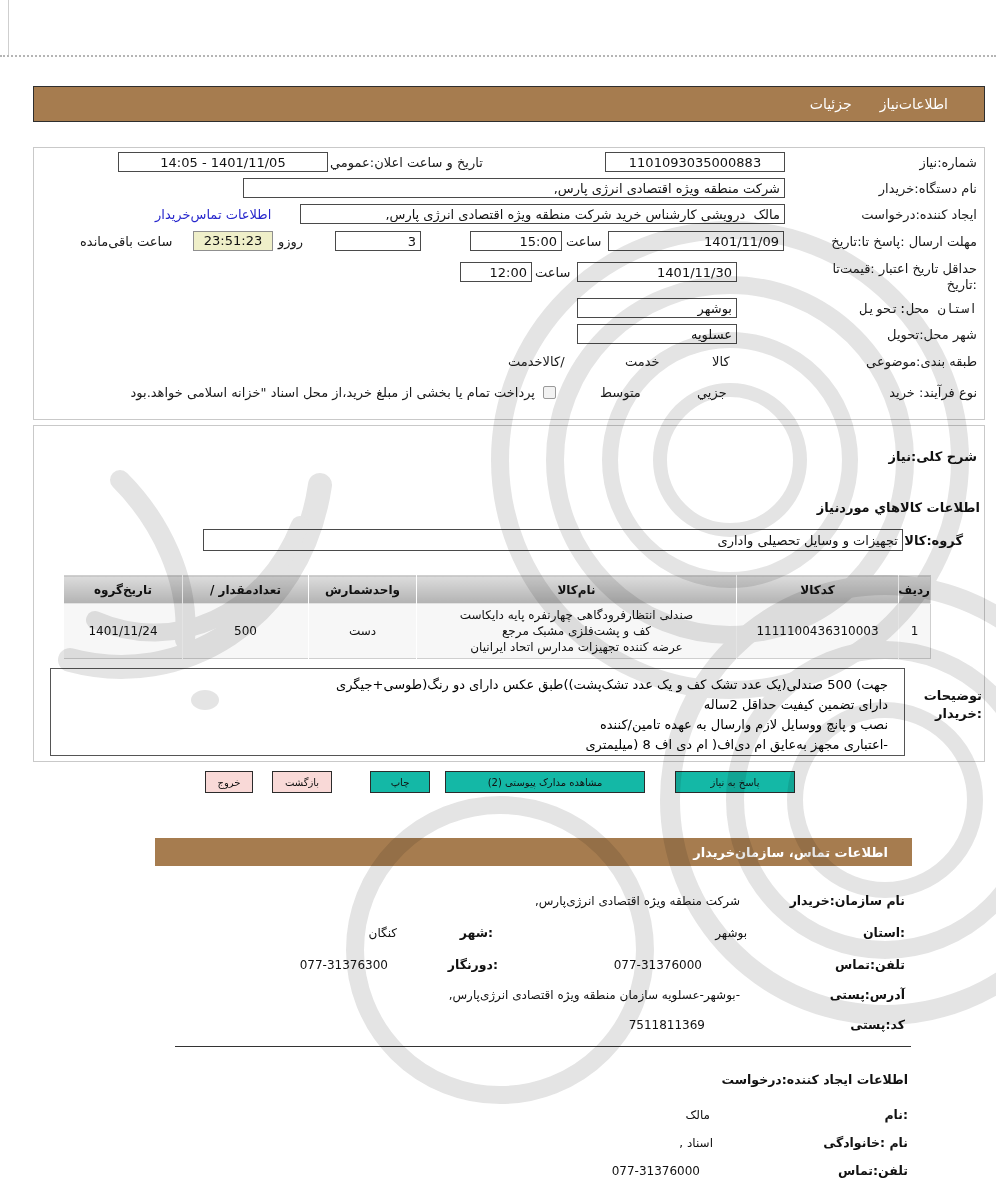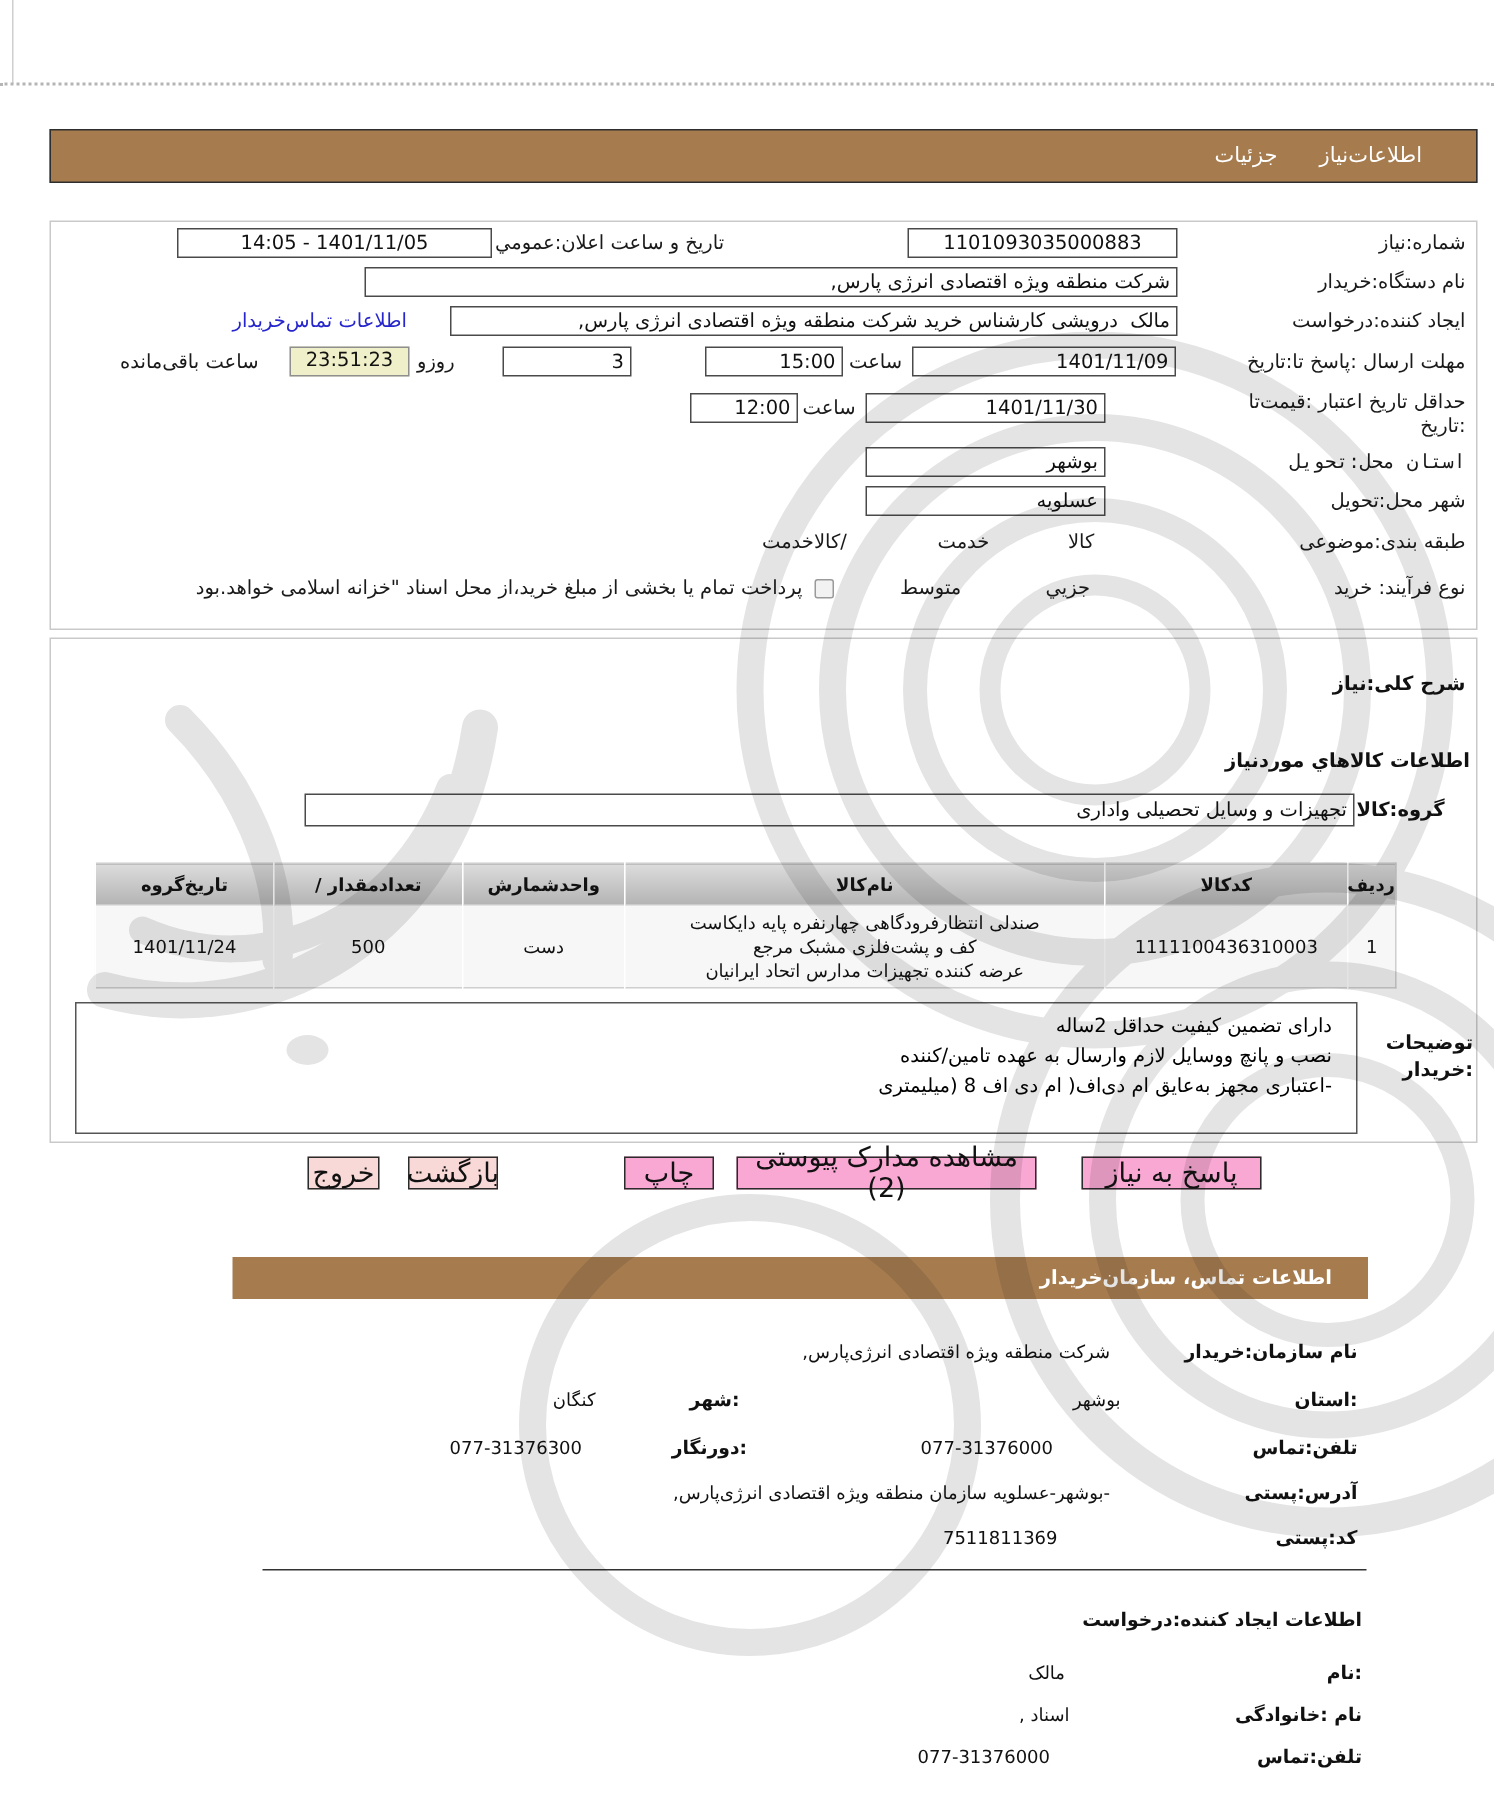--- a/index.html
+++ b/index.html
@@ -35,22 +35,22 @@
   .notesBox { border:1px solid #555; background:#fff; text-align:right; font-size:13px; line-height:20px; padding:6px 16px 0 8px; }
 
   table.goods { border-collapse:collapse; width:867px; table-layout:fixed; background:#f7f7f7; border:1px solid #cfcfcf; }
   table.goods th { background:linear-gradient(#dcdcdc,#b3b3b3); font-size:12px; font-weight:bold; color:#111;
            height:28px; border-left:1px solid #fff; white-space:nowrap; }
   table.goods td { font-size:12px; color:#111; text-align:center; vertical-align:middle;
            border-left:1px solid #fff; border-top:1px solid #e2e2e2; padding:3px 2px; }
   .nameLines div { line-height:16px; }
 
   .btn { position:absolute; height:22px; border:1px solid #2b2b2b; font-family:"DejaVu Sans",sans-serif;
-         font-size:18px; color:#111; display:flex; align-items:center; justify-content:center; cursor:pointer; }
-  .btn.green { background:#f9a8d4;margin-left:46px; }
+         font-size:10px; color:#111; display:flex; align-items:center; justify-content:center; cursor:pointer; }
+  .btn.green { background:#14b8a6; }
   .btn.pink  { background:#F9D9D7; }
 
   .bottomBar { left:155px; top:838px; width:757px; height:28px; background:#A67C4F; color:#fff;
          font-weight:bold; font-size:13px; display:flex; align-items:center; padding-right:24px; }
   .blabel { font-size:12.5px; font-weight:bold; color:#111; white-space:nowrap; }
   .bvalue { font-size:12px; color:#111; white-space:nowrap; }
   .rule { left:175px; top:1046px; width:736px; border-top:1px solid #333; }
 
   .watermark { left:0; top:0; pointer-events:none; mix-blend-mode:multiply; opacity:0.6; z-index:5; }
 </style>
@@ -157,20 +157,21 @@
         <td>دست</td>
         <td>500</td>
         <td>1401/11/24</td>
       </tr>
     </tbody>
   </table>
 
   <span class="abs secTitle" style="right:14px; top:688px;">توضیحات</span>
   <span class="abs secTitle" style="right:14px; top:706px;">:خریدار</span>
   <div class="abs notesBox" style="left:50px; top:668px; width:855px; height:88px;">
+    <div>جهت) 500 صندلی(یک عدد تشک کف و یک عدد تشک‌پشت))طبق عکس دارای دو رنگ(طوسی+جیگری</div>
     <div>دارای تضمین کیفیت حداقل 2ساله</div>
     <div>نصب و پانچ ووسایل لازم وارسال به عهده تامین/کننده</div>
     <div>-اعتباری مجهز به‌عایق ام دی‌اف( ام دی اف 8 (میلیمتری</div>
   </div>
 
   <button class="btn green" style="left:675px; top:771px; width:120px;">پاسخ به نیاز</button>
   <button class="btn green" style="left:445px; top:771px; width:200px;">مشاهده مدارک پیوستی (2)</button>
   <button class="btn green" style="left:370px; top:771px; width:60px;">چاپ</button>
   <button class="btn pink" style="left:272px; top:771px; width:60px;">بازگشت</button>
   <button class="btn pink" style="left:205px; top:771px; width:48px;">خروج</button>

